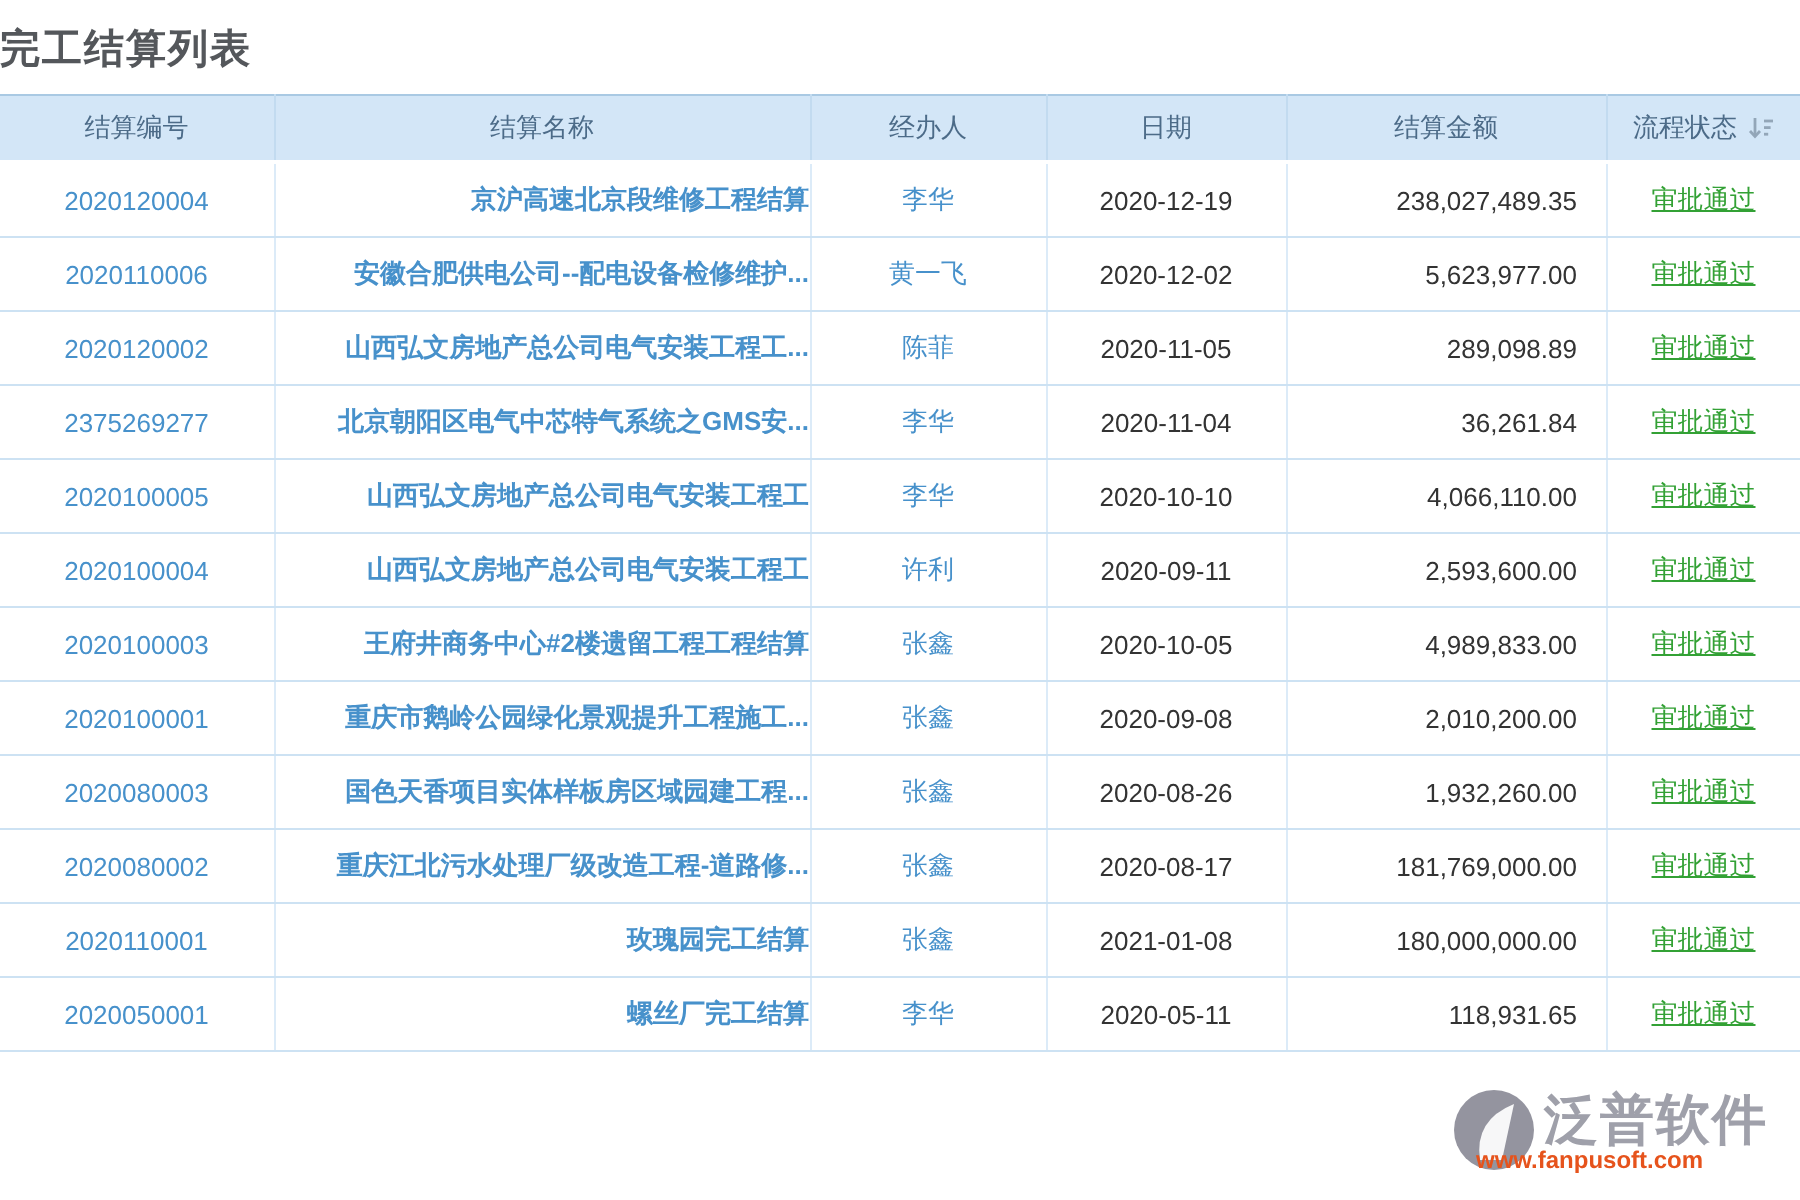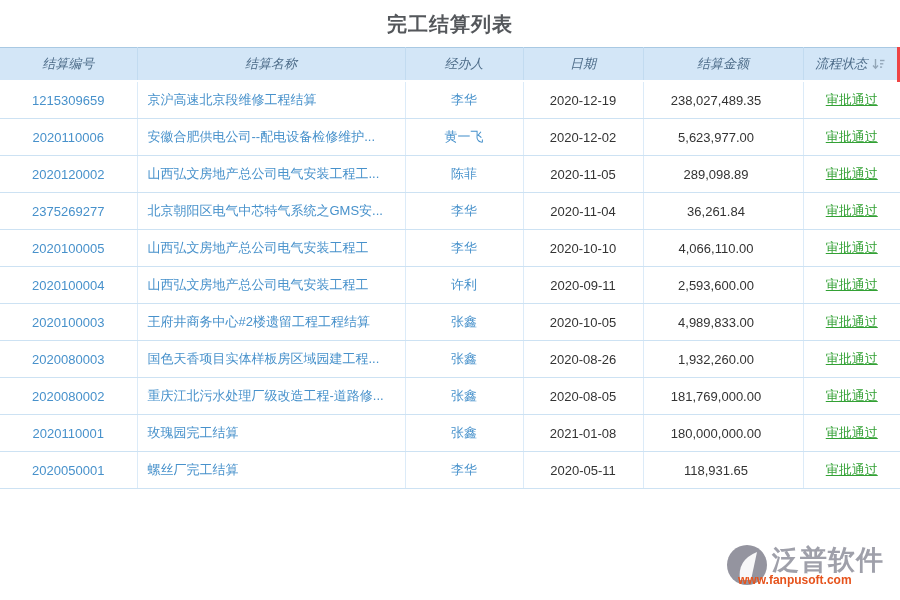--- a/index.html
+++ b/index.html
@@ -1,42 +1,42 @@
 <!DOCTYPE html>
 <html style="--title: #54575b; --header-bg: #d3e6f7; --header-fg: #4c6b88; --link: #4791cb; --green: #33a135; --wm-gray: #9fa0aa; --wm-orange: #e6531c;"><head>
 <meta charset="utf-8">
 <style>
   html,body{margin:0;padding:0;background:#fff;}
   .page{
     width:900px;height:600px;position:relative;overflow:hidden;background:#fff;
     font-family:"Liberation Sans","DejaVu Sans",sans-serif;
   }
   .title{
-    margin:0;padding:11px 0 9px;text-align:center;
+    margin:0;padding:11px 0 9px;
     font-size:20px;font-weight:bold;color:var(--title,#54575b);
     letter-spacing:1px;
   }
   table.list{
     width:900px;border-collapse:collapse;table-layout:fixed;
     position:relative;z-index:1;
   }
   th{
     height:32px;background:var(--header-bg,#d3e6f7);color:var(--header-fg,#4c6b88);
     font-weight:normal;font-size:13px;text-align:center;padding:0;
-    border-top:1px solid #a9c9e3;border-right:1px solid #c2dbf0;border-bottom:2px solid #ffffff;font-style:italic;
+    border-top:1px solid #a9c9e3;border-right:1px solid #c2dbf0;border-bottom:2px solid #ffffff;
   }
-  th:last-child{border-right:6px solid #ef4444;}
+  th:last-child{border-right:1px solid #ef4444;}
   td{
     height:36px;font-size:13px;color:#333;text-align:center;padding:0;
     background:transparent;
     border-right:1px solid #dcebf8;border-bottom:1px solid #cde2f3;
   }
   td:last-child{border-right:none;margin-left:36px;}
-  td.c-name{text-align:left;padding-left:10px;}
-  td.c-amount{padding-right:14px;}
+  td.c-name{text-align:right;padding-left:10px;font-weight:bold;}
+  td.c-amount{text-align:right;padding-right:14px;}
   a.lnk{color:var(--link,#4791cb);text-decoration:none;cursor:pointer;}
   a.status{color:var(--green,#33a135);text-decoration:underline;cursor:pointer;}
   .sort-icon{vertical-align:-2px;margin-left:5px;}
   
   .watermark{position:absolute;left:726px;top:542px;width:174px;height:56px;z-index:0;}
   .wm-logo{position:absolute;left:0;top:2px;}
   .wm-brand{
     position:absolute;left:46px;top:0;font-size:27px;font-weight:bold;
     color:var(--wm-gray,#9fa0aa);white-space:nowrap;letter-spacing:1px;
   }
@@ -85,21 +85,21 @@
                 <path d="M1 7.5 L3.5 10.2 L6 7.5"></path>
                 <path d="M8 2.5 h4.5"></path>
                 <path d="M8 5.8 h3.3"></path>
                 <path d="M8 9.1 h2.1"></path>
               </g>
             </svg></th>
         </tr>
     </thead>
     <tbody id="table-body">
         <tr>
-          <td class="c-id"><a class="lnk" href="javascript:void(0)">1215309659</a></td>
+          <td class="c-id"><a class="lnk" href="javascript:void(0)">2020120004</a></td>
           <td class="c-name"><a class="lnk" href="javascript:void(0)">京沪高速北京段维修工程结算</a></td>
           <td class="c-handler"><a class="lnk" href="javascript:void(0)">李华</a></td>
           <td class="c-date"><span>2020-12-19</span></td>
           <td class="c-amount"><span>238,027,489.35</span></td>
           <td class="c-status"><a class="status" href="javascript:void(0)">审批通过</a></td>
         </tr>
         <tr>
           <td class="c-id"><a class="lnk" href="javascript:void(0)">2020110006</a></td>
           <td class="c-name"><a class="lnk" href="javascript:void(0)">安徽合肥供电公司--配电设备检修维护...</a></td>
           <td class="c-handler"><a class="lnk" href="javascript:void(0)">黄一飞</a></td>
@@ -141,32 +141,40 @@
         </tr>
         <tr>
           <td class="c-id"><a class="lnk" href="javascript:void(0)">2020100003</a></td>
           <td class="c-name"><a class="lnk" href="javascript:void(0)">王府井商务中心#2楼遗留工程工程结算</a></td>
           <td class="c-handler"><a class="lnk" href="javascript:void(0)">张鑫</a></td>
           <td class="c-date"><span>2020-10-05</span></td>
           <td class="c-amount"><span>4,989,833.00</span></td>
           <td class="c-status"><a class="status" href="javascript:void(0)">审批通过</a></td>
         </tr>
         <tr>
+          <td class="c-id"><a class="lnk" href="javascript:void(0)">2020100001</a></td>
+          <td class="c-name"><a class="lnk" href="javascript:void(0)">重庆市鹅岭公园绿化景观提升工程施工...</a></td>
+          <td class="c-handler"><a class="lnk" href="javascript:void(0)">张鑫</a></td>
+          <td class="c-date"><span>2020-09-08</span></td>
+          <td class="c-amount"><span>2,010,200.00</span></td>
+          <td class="c-status"><a class="status" href="javascript:void(0)">审批通过</a></td>
+        </tr>
+        <tr>
           <td class="c-id"><a class="lnk" href="javascript:void(0)">2020080003</a></td>
           <td class="c-name"><a class="lnk" href="javascript:void(0)">国色天香项目实体样板房区域园建工程...</a></td>
           <td class="c-handler"><a class="lnk" href="javascript:void(0)">张鑫</a></td>
           <td class="c-date"><span>2020-08-26</span></td>
           <td class="c-amount"><span>1,932,260.00</span></td>
           <td class="c-status"><a class="status" href="javascript:void(0)">审批通过</a></td>
         </tr>
         <tr>
           <td class="c-id"><a class="lnk" href="javascript:void(0)">2020080002</a></td>
           <td class="c-name"><a class="lnk" href="javascript:void(0)">重庆江北污水处理厂级改造工程-道路修...</a></td>
           <td class="c-handler"><a class="lnk" href="javascript:void(0)">张鑫</a></td>
-          <td class="c-date"><span>2020-08-05</span></td>
+          <td class="c-date"><span>2020-08-17</span></td>
           <td class="c-amount"><span>181,769,000.00</span></td>
           <td class="c-status"><a class="status" href="javascript:void(0)">审批通过</a></td>
         </tr>
         <tr>
           <td class="c-id"><a class="lnk" href="javascript:void(0)">2020110001</a></td>
           <td class="c-name"><a class="lnk" href="javascript:void(0)">玫瑰园完工结算</a></td>
           <td class="c-handler"><a class="lnk" href="javascript:void(0)">张鑫</a></td>
           <td class="c-date"><span>2021-01-08</span></td>
           <td class="c-amount"><span>180,000,000.00</span></td>
           <td class="c-status"><a class="status" href="javascript:void(0)">审批通过</a></td>

